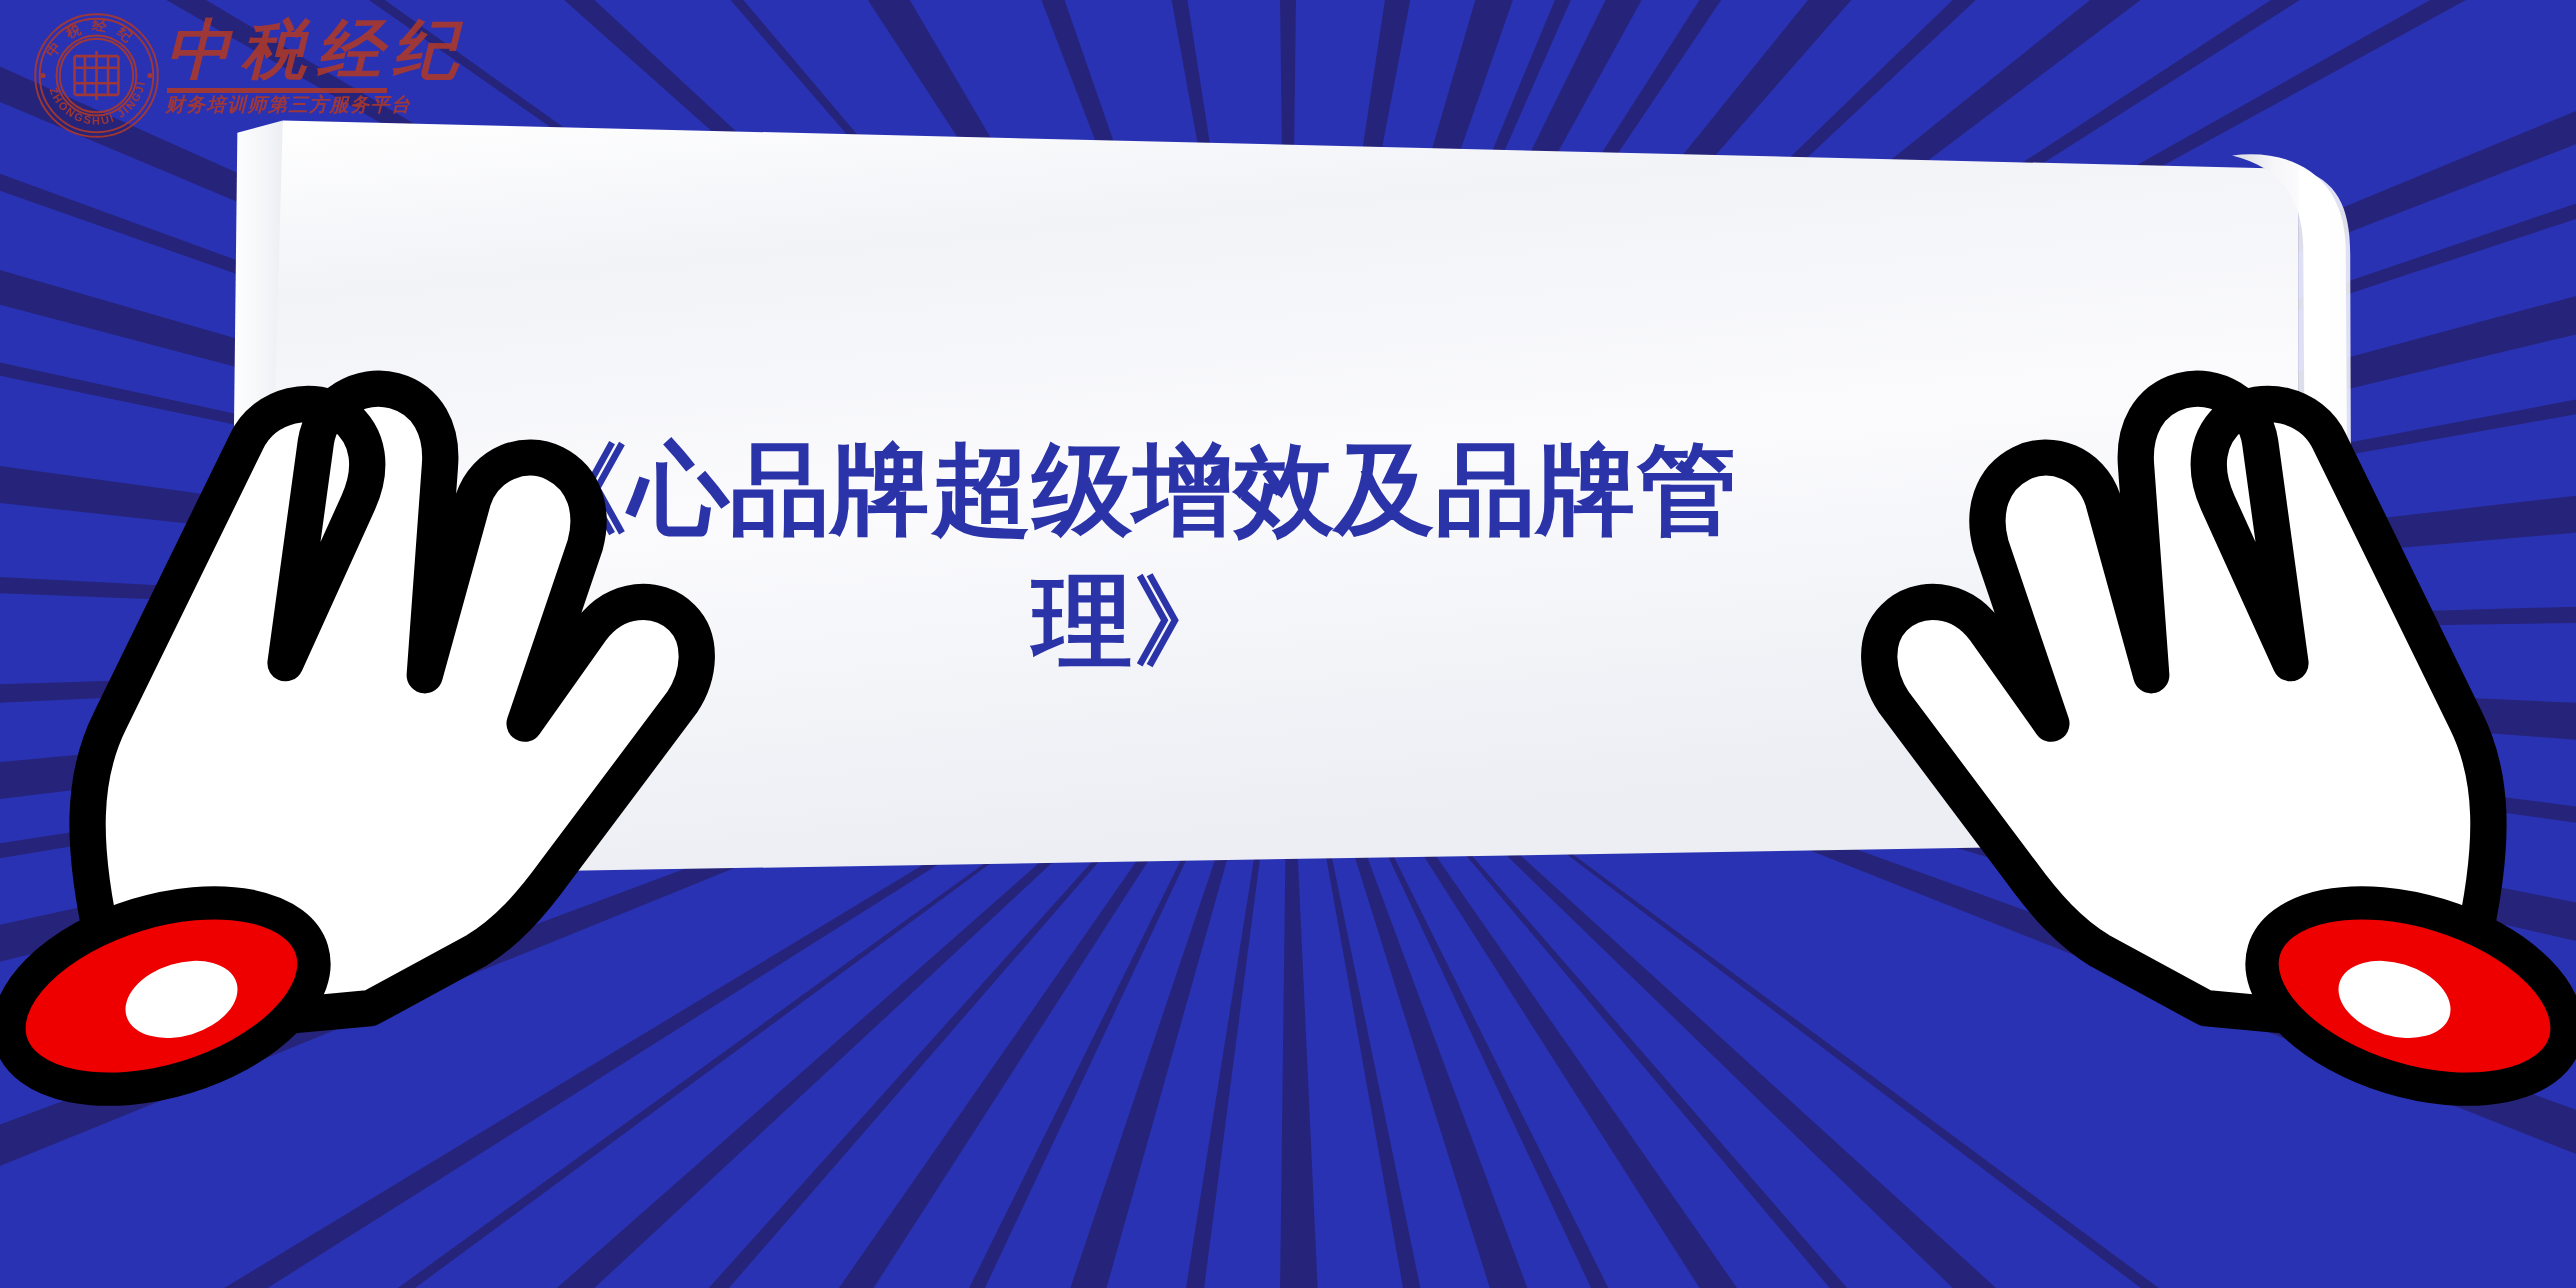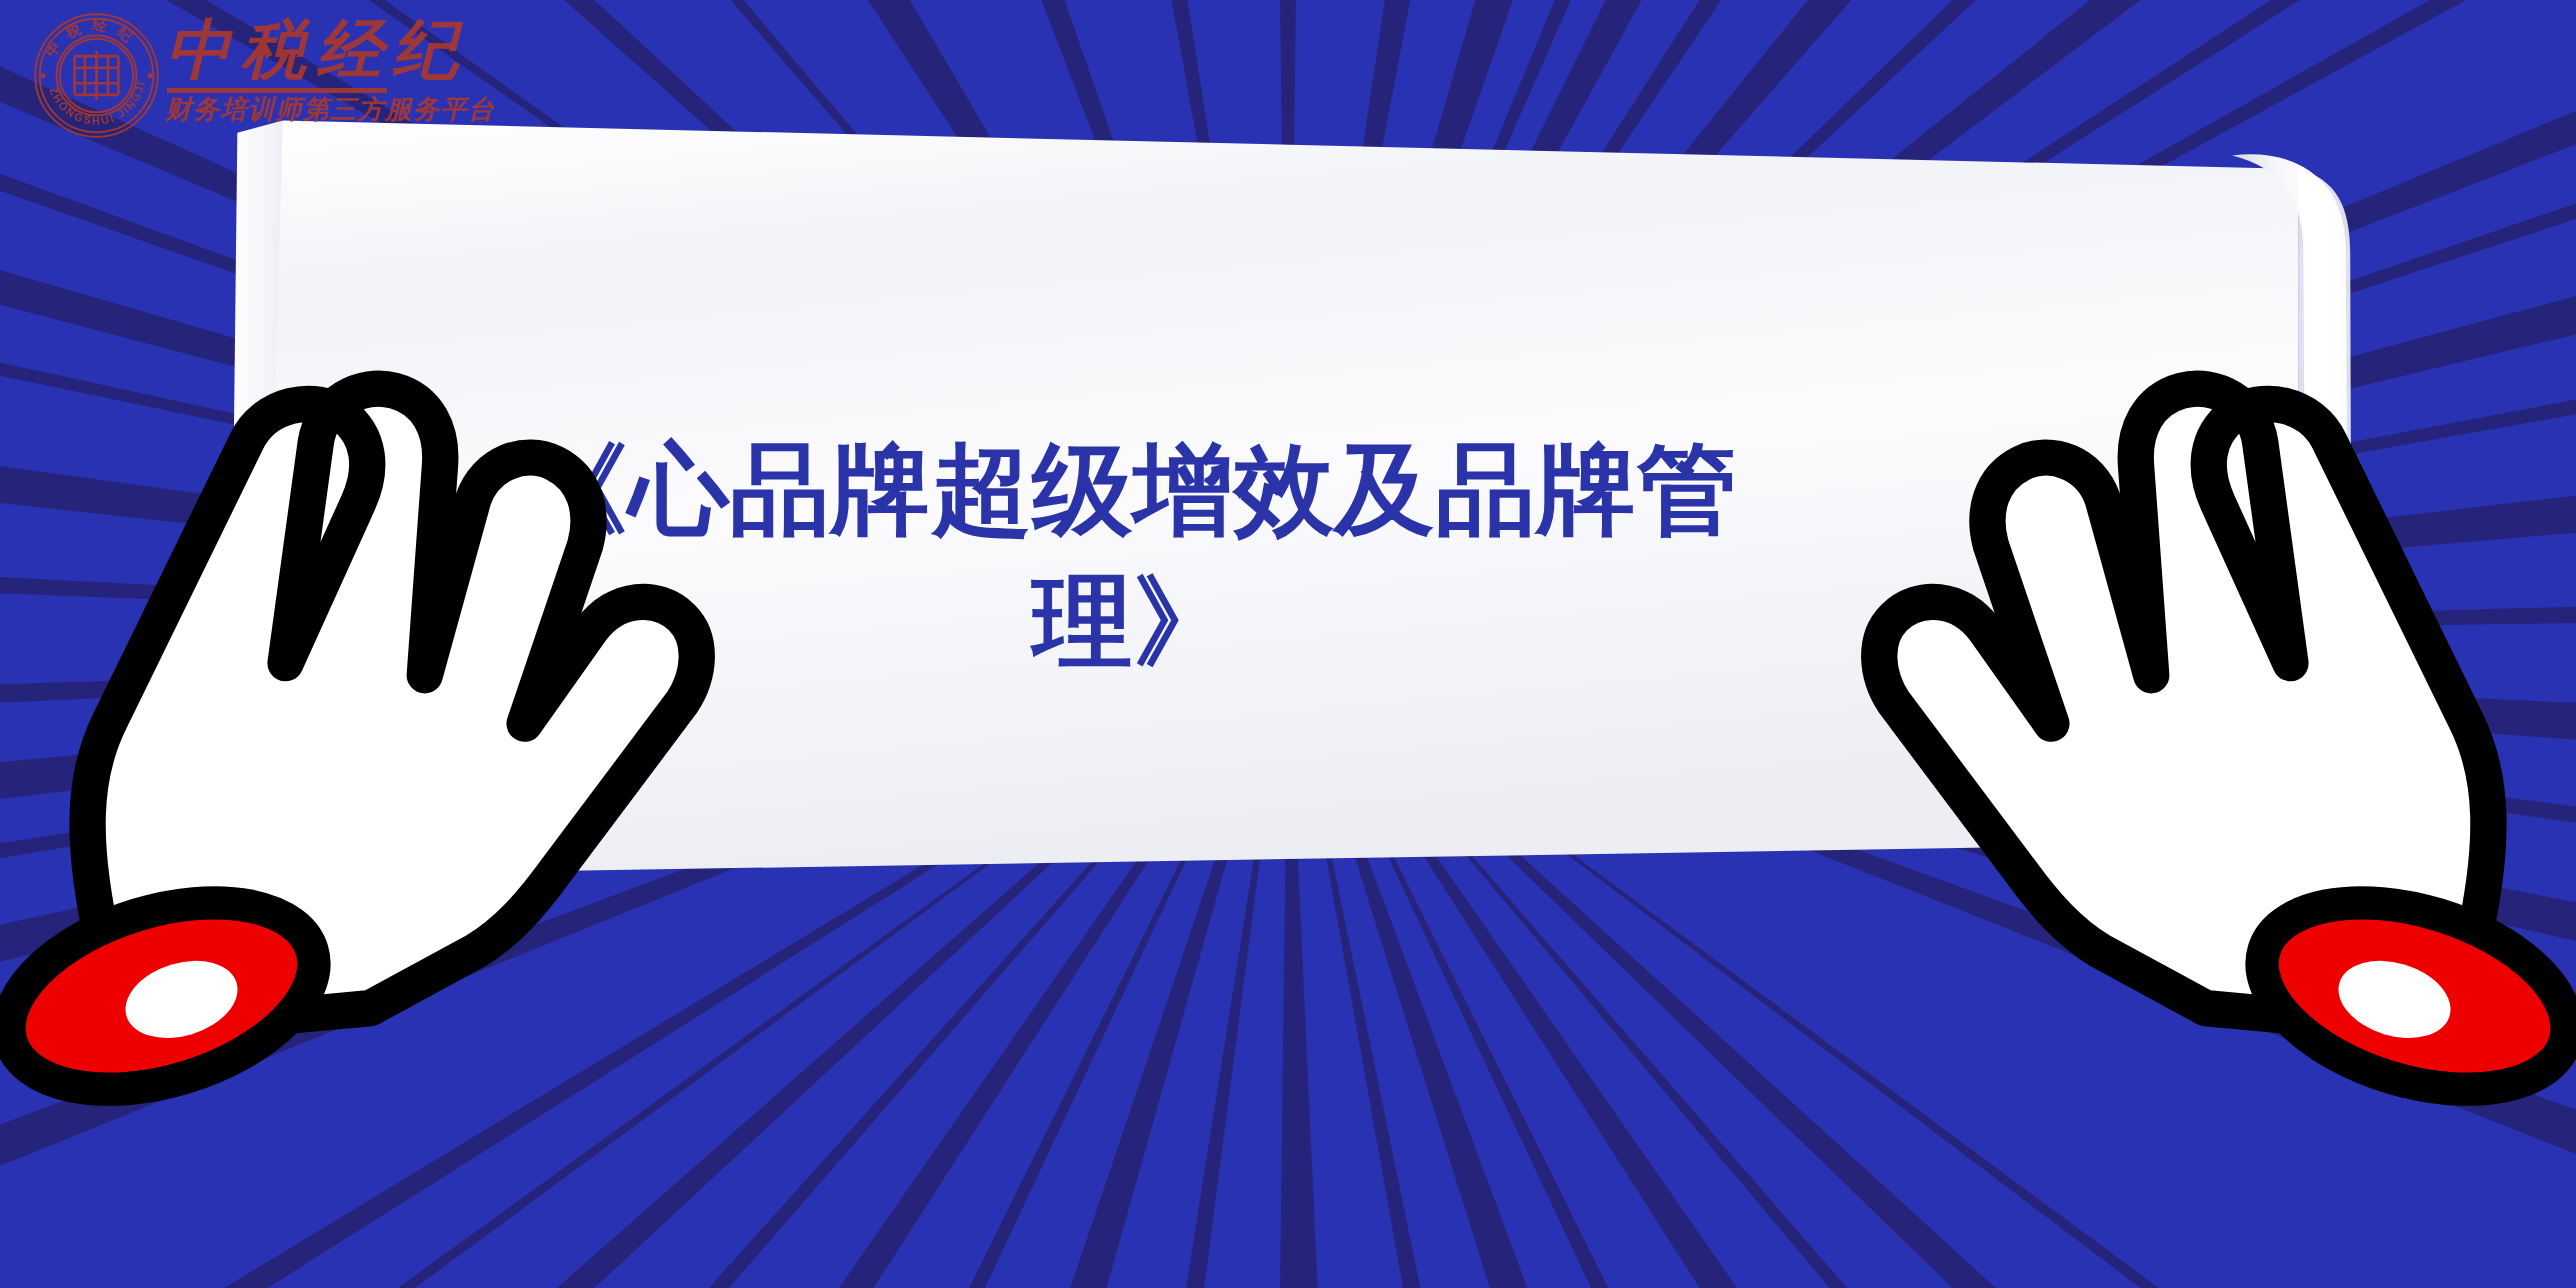--- a/index.html
+++ b/index.html
@@ -56,24 +56,24 @@
     color: #a8382e;
     white-space: nowrap;
   }
   .brand-rule {
     height: 5.3px;
     background: #a8382e;
     margin: 4.5px 0 3px 1.5px;
     width: 220px;
   }
   .brand-tagline {
-    font-family: Liberation Serif, serif;
+    font-family: Liberation Mono, monospace;
     font-weight: bold;
     font-style: italic;
-    font-size: 26px;
+    font-size: 19px;
     line-height: 1.1;
     letter-spacing: 1.5px;
     color: #a8382e;
     white-space: nowrap;
   }
 
   
   .banner {
     position: absolute;
     left: 148px;

